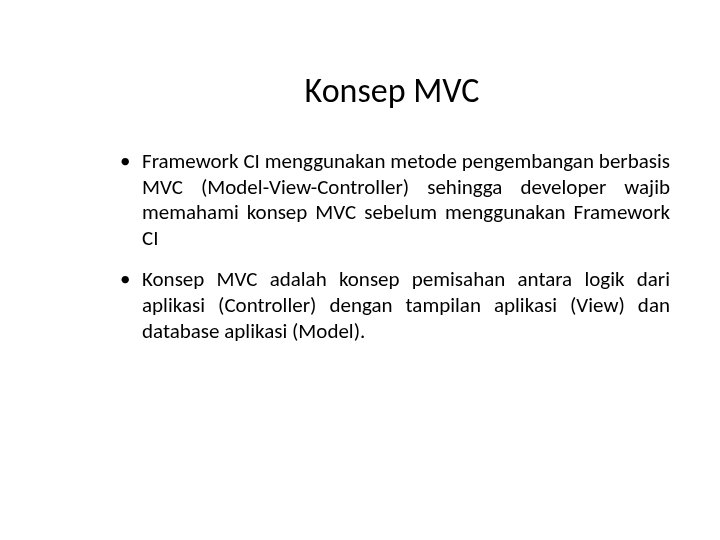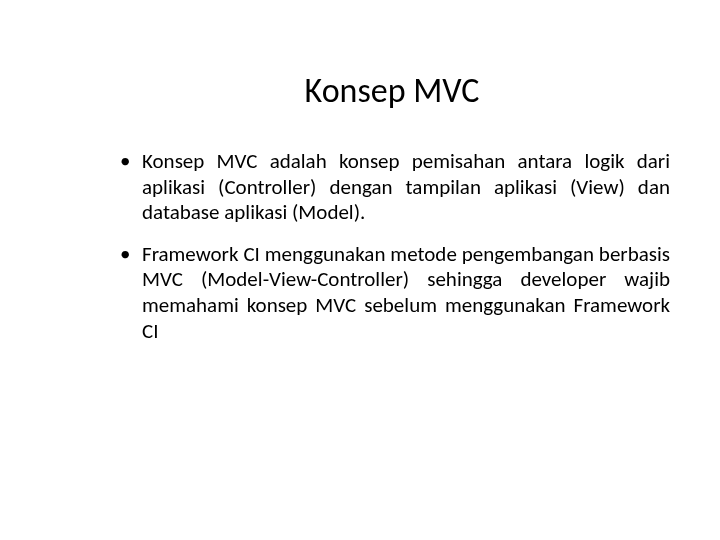--- a/index.html
+++ b/index.html
@@ -42,15 +42,15 @@
       top: 0;
       font-size: 21px;
     }
   </style>
 </head>
 <body>
 
 <h1 class="title">Konsep MVC</h1>
 
 <ul class="bullets">
+  <li>Framework CI menggunakan metode pengembangan berbasis MVC (Model-View-Controller) sehingga developer wajib memahami konsep MVC sebelum menggunakan Framework CI</li>
   <li>Konsep MVC adalah konsep pemisahan antara logik dari aplikasi (Controller) dengan tampilan aplikasi (View) dan database aplikasi (Model).</li>
-  <li>Framework CI menggunakan metode pengembangan berbasis MVC (Model-View-Controller) sehingga developer wajib memahami konsep MVC sebelum menggunakan Framework CI</li>
 </ul>
 
 </body></html>

